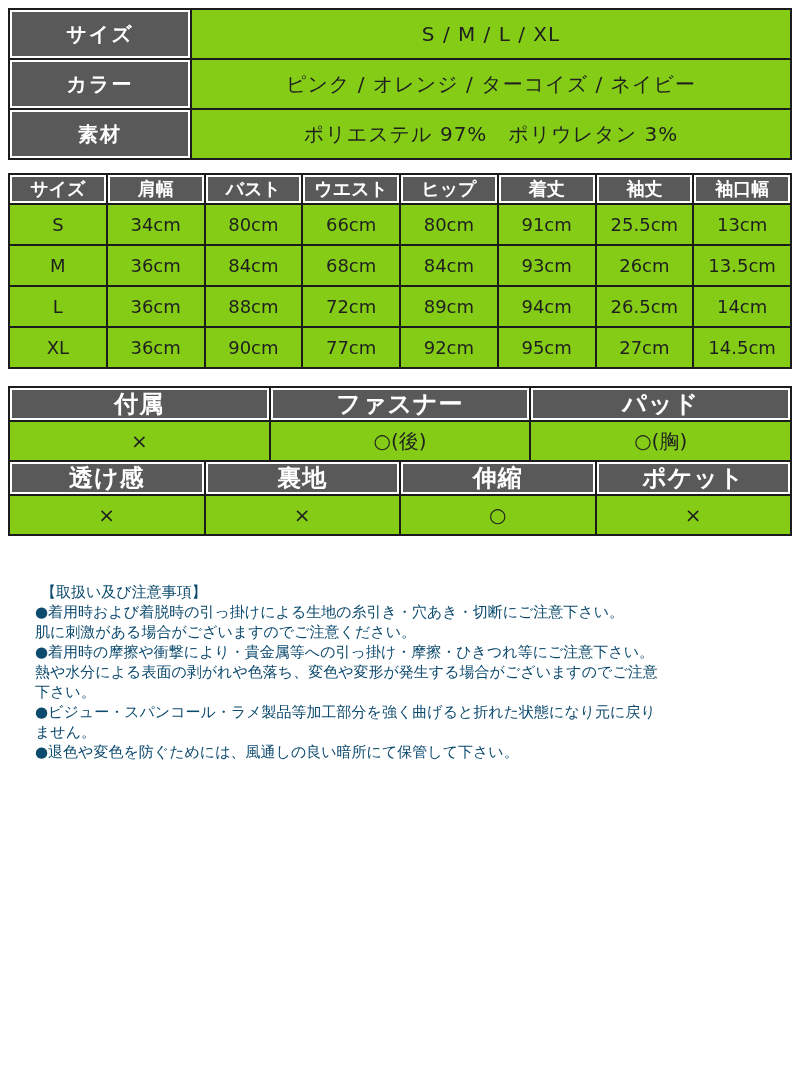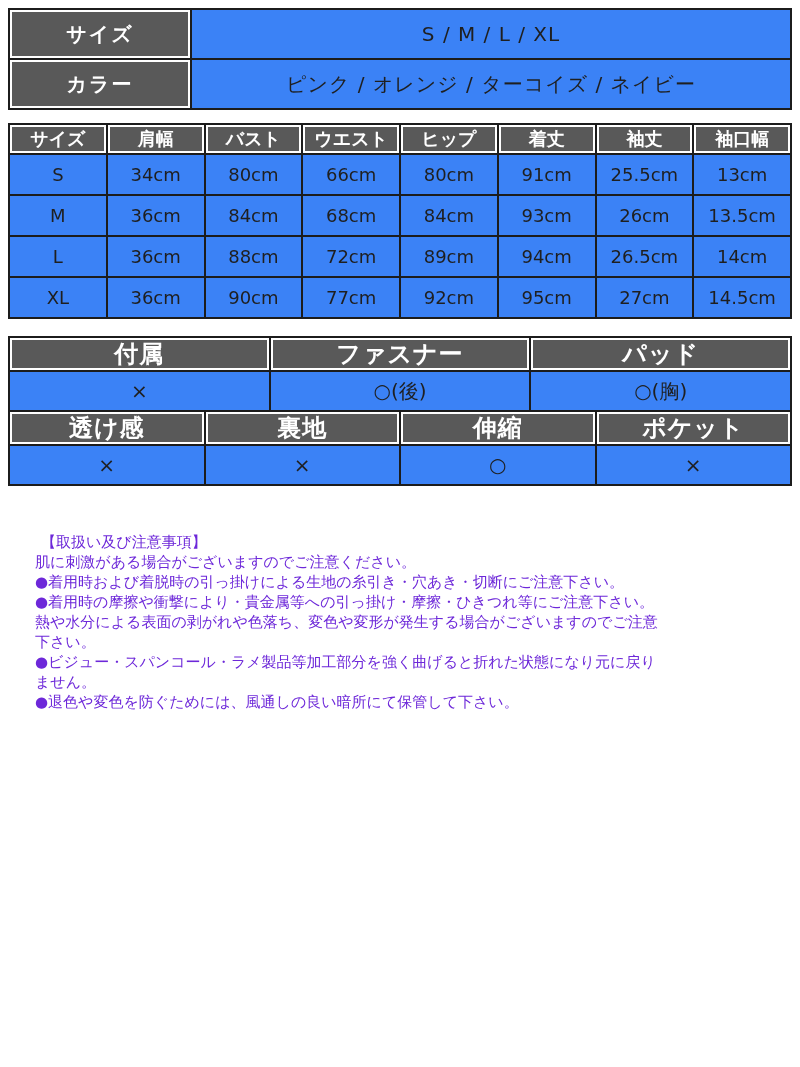--- a/index.html
+++ b/index.html
@@ -34,21 +34,21 @@
     white-space: nowrap;
   }
   th {
     background: #595959;
     color: #ffffff;
     font-weight: bold;
     box-shadow: inset 0 0 0 2px #ffffff;
   }
   td {
     color: #1f1f1f;
-    background: #3b82f6;
+    background: #84cc16;
   }
 
   
   .t1 { margin-bottom: 13px; }
   .t1 th { width: 180px; height: 48px; font-size: 20px; letter-spacing: 2px; }
   .t1 td { height: 48px; font-size: 20px; letter-spacing: 1px; }
 
   
   .t2 { margin-bottom: 17px; }
   .t2 th { height: 28px; font-size: 18px; }
@@ -57,39 +57,43 @@
   
   .t3 th, .t4 th { height: 28px; font-size: 24px; letter-spacing: 1px; }
   .t3 td, .t4 td { height: 38px; font-size: 20px; }
   .t4 { margin-top: -2px; }
 
   
   .notes {
     padding: 46px 20px 0 27px;
     font-size: 15px;
     line-height: 20px;
-    color: #6d28d9;
+    color: #0c4a6e;
   }
   .notes-title { padding-left: 6px; }
   .notes-line { }
 </style>
 </head>
 <body>
 
 <div class="wrap">
 
   <table class="t1">
     <tbody>
         <tr>
       <th>サイズ</th>
       <td>S / M / L / XL</td>
     </tr>
     <tr>
       <th>カラー</th>
       <td>ピンク / オレンジ / ターコイズ / ネイビー</td>
+    </tr>
+    <tr>
+      <th>素材</th>
+      <td>ポリエステル 97%　ポリウレタン 3%</td>
     </tr>
   </tbody>
     </table>
 
   <table class="t2">
     <tbody>
         <tr>
       <th>サイズ</th>
       <th>肩幅</th>
       <th>バスト</th>
@@ -169,21 +173,21 @@
       <td>×</td>
       <td>×</td>
       <td>○</td>
       <td>×</td>
     </tr>
   </tbody>
     </table>
 
   <div class="notes">
     <div class="notes-title">【取扱い及び注意事項】</div>
+    <div class="notes-line">●着用時および着脱時の引っ掛けによる生地の糸引き・穴あき・切断にご注意下さい。</div>
     <div class="notes-line">肌に刺激がある場合がございますのでご注意ください。</div>
-    <div class="notes-line">●着用時および着脱時の引っ掛けによる生地の糸引き・穴あき・切断にご注意下さい。</div>
     <div class="notes-line">●着用時の摩擦や衝撃により・貴金属等への引っ掛け・摩擦・ひきつれ等にご注意下さい。</div>
     <div class="notes-line">熱や水分による表面の剥がれや色落ち、変色や変形が発生する場合がございますのでご注意下さい。</div>
     <div class="notes-line">●ビジュー・スパンコール・ラメ製品等加工部分を強く曲げると折れた状態になり元に戻りません。</div>
     <div class="notes-line">●退色や変色を防ぐためには、風通しの良い暗所にて保管して下さい。</div>
   </div>
 
 </div>
 
 </body></html>

